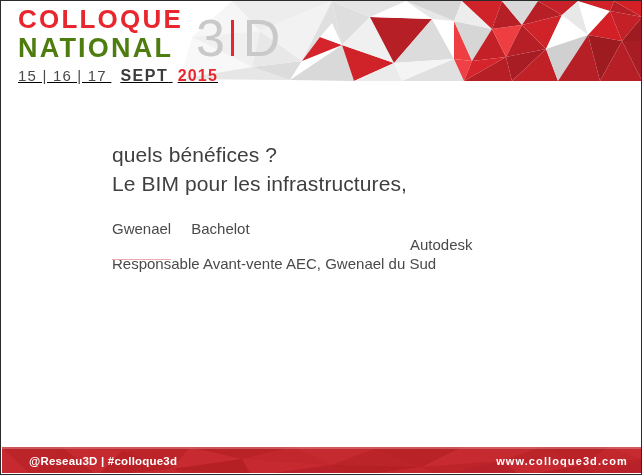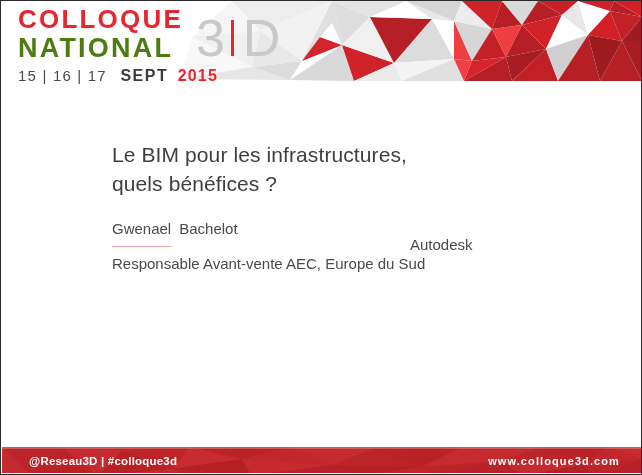--- a/index.html
+++ b/index.html
@@ -105,20 +105,21 @@
     font-weight: 300;
     color: #c9c9c9;
     display: inline-block;
     vertical-align: middle;
   }
   .logo-dates {
     margin-top: 3px;
     height: 20px;
     line-height: 20px;
     white-space: nowrap;
+    text-decoration: underline;
   }
   .logo-days {
     font-size: 15px;
     color: #4a4a4a;
     letter-spacing: 1.2px;
     font-weight: normal;
   }
   .logo-sept {
     font-size: 16px;
     color: #3b3b3b;
@@ -167,25 +168,25 @@
   .author-row {
     position: relative;
     height: 28px;
     line-height: 24px;
     font-size: 15px;
     color: #4a4a4a;
   }
   .author-name {
     display: inline-block;
     border-bottom: 1.5px solid #f0a9ad;
-    padding-bottom: 5px;
+    padding-bottom: 18px;
   }
   .author-surname {
     display: inline-block;
-    padding-left: 8px;
+    padding-left: 20px;
   }
   .author-company {
     position: absolute;
     left: 298px;
     top: 16px;
   }
   .author-role {
     font-size: 15px;
     color: #4a4a4a;
     line-height: 24px;
@@ -218,21 +219,21 @@
     line-height: 29px;
     color: #ffffff;
     font-size: 11.5px;
     font-weight: bold;
     letter-spacing: 0.2px;
     white-space: nowrap;
     z-index: 4;
   }
   .footer-right {
     position: absolute;
-    right: 22px;
+    right: 14px;
     top: 0;
     height: 29px;
     line-height: 29px;
     color: #ffffff;
     font-size: 11px;
     font-weight: bold;
     letter-spacing: 1.1px;
     white-space: nowrap;
     z-index: 4;
   }
@@ -328,30 +329,30 @@
         <span class="logo-days">15 | 16 | 17</span>
         <span class="logo-sept">SEPT</span>
         <span class="logo-year">2015</span>
       </div>
     </div>
   </div>
 
   <div class="slide-body">
 
     <div class="title-block">
+      <div class="title-line">quels bénéfices ?</div>
       <div class="title-line">Le BIM pour les infrastructures,</div>
-      <div class="title-line">quels bénéfices ?</div>
     </div>
 
     <div class="author-block">
       <div class="author-row">
         <span class="author-name">Gwenael</span><span class="author-surname">Bachelot</span>
         <span class="author-company">Autodesk</span>
       </div>
-      <div class="author-role">Responsable Avant-vente AEC, Europe du Sud</div>
+      <div class="author-role">Responsable Avant-vente AEC, Gwenael du Sud</div>
     </div>
 
   </div>
 
   <div class="footer-bar">
     <svg class="footer-poly-svg" viewBox="0 0 640 29" preserveAspectRatio="none">
       <rect x="0" y="0" width="640" height="29" fill="#c1272d"></rect>
       <polygon points="0,0 60,0 30,29" fill="#bb2429"></polygon>
       <polygon points="0,0 30,29 0,29" fill="#c62a30"></polygon>
       <polygon points="60,0 30,29 96,29" fill="#b92227"></polygon>

